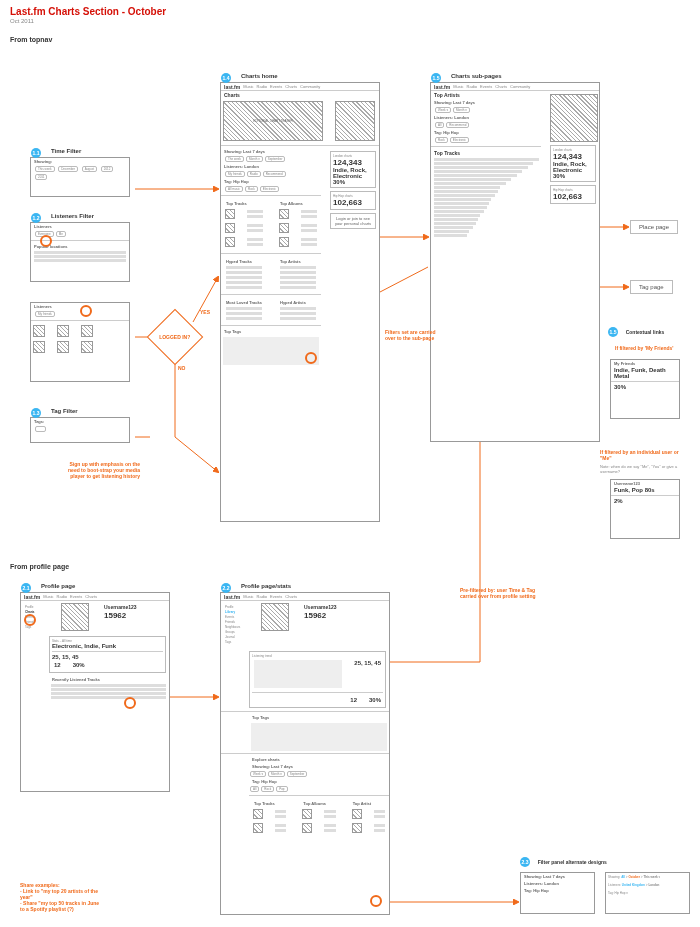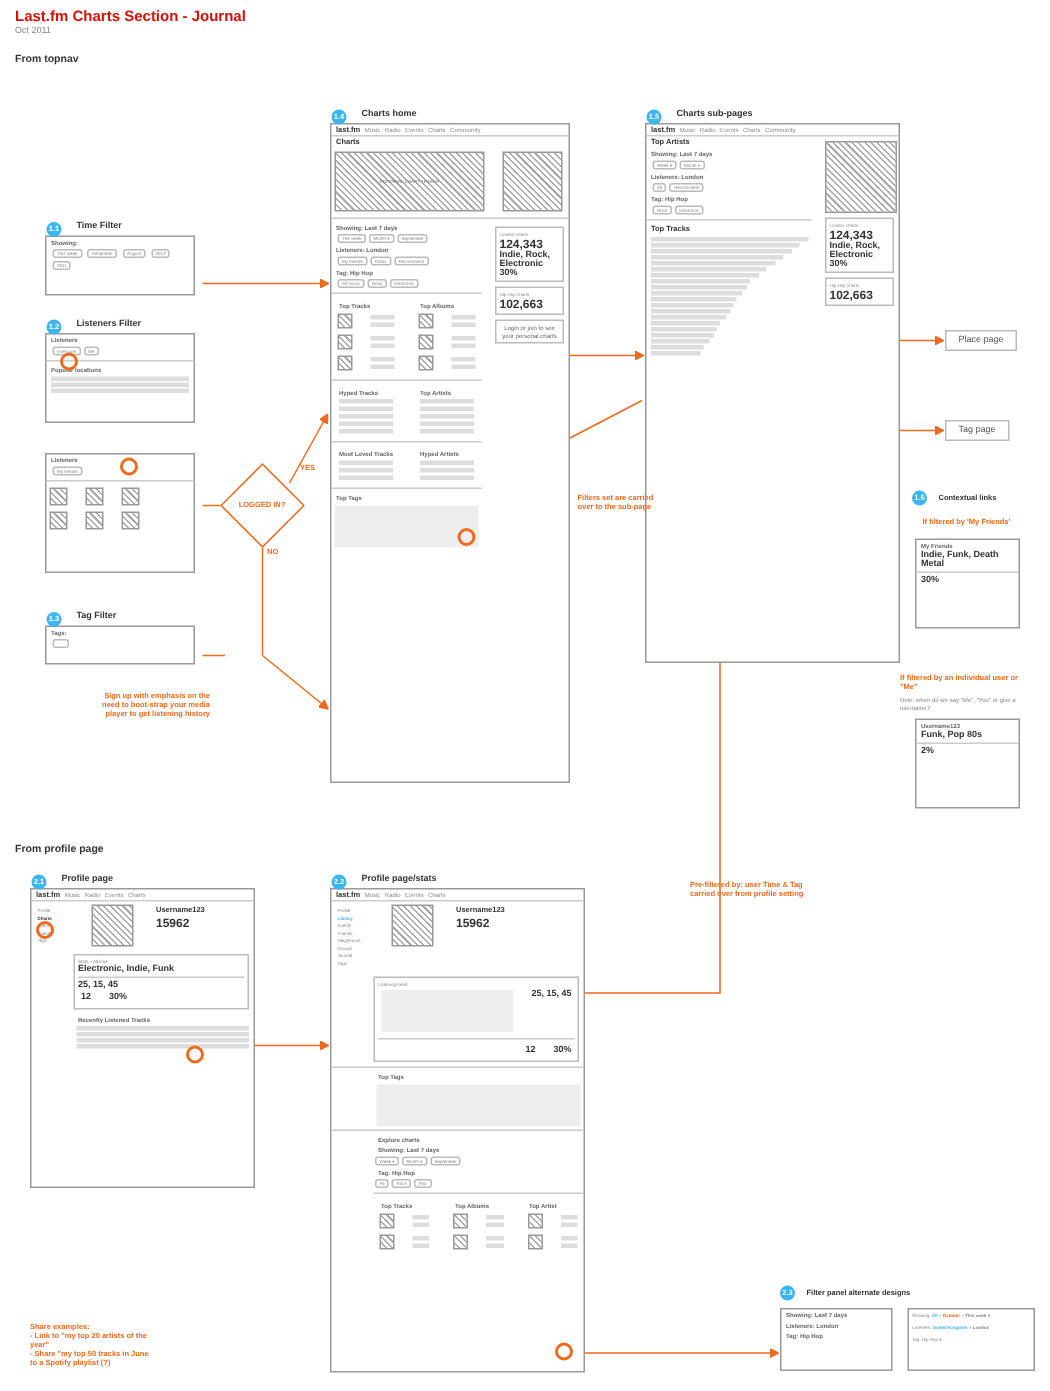--- a/index.html
+++ b/index.html
@@ -36,21 +36,21 @@
 
 .diamond{position:absolute;width:40px;height:40px;border:1px solid #f06a1b;transform:rotate(45deg);background:#fff;display:flex;align-items:center;justify-content:center}
 .diamond span{transform:rotate(-45deg);color:#f06a1b;font-size:5px;font-weight:bold}
 
 .linkbox{position:absolute;border:1px solid #bbb;background:#fff;padding:3px 8px;font-size:6px;color:#555}
 </style>
 </head>
 <body>
 
 <div class="hdr">
-  <h1>Last.fm Charts Section - Journal</h1>
+  <h1>Last.fm Charts Section - October</h1>
   <div class="date">Oct 2011</div>
 </div>
 
 <div class="sec">From topnav</div>
 
 <div class="canvas">
 
 <svg class="arrow" style="left:0;top:0;width:700px;height:880px">
   <defs>
         <marker id="ah" markerWidth="6" markerHeight="6" refX="5" refY="3" orient="auto">

